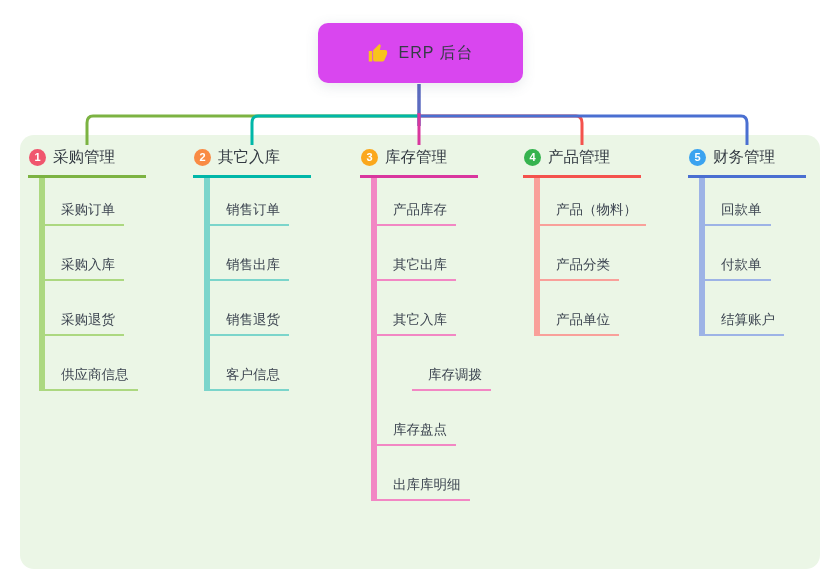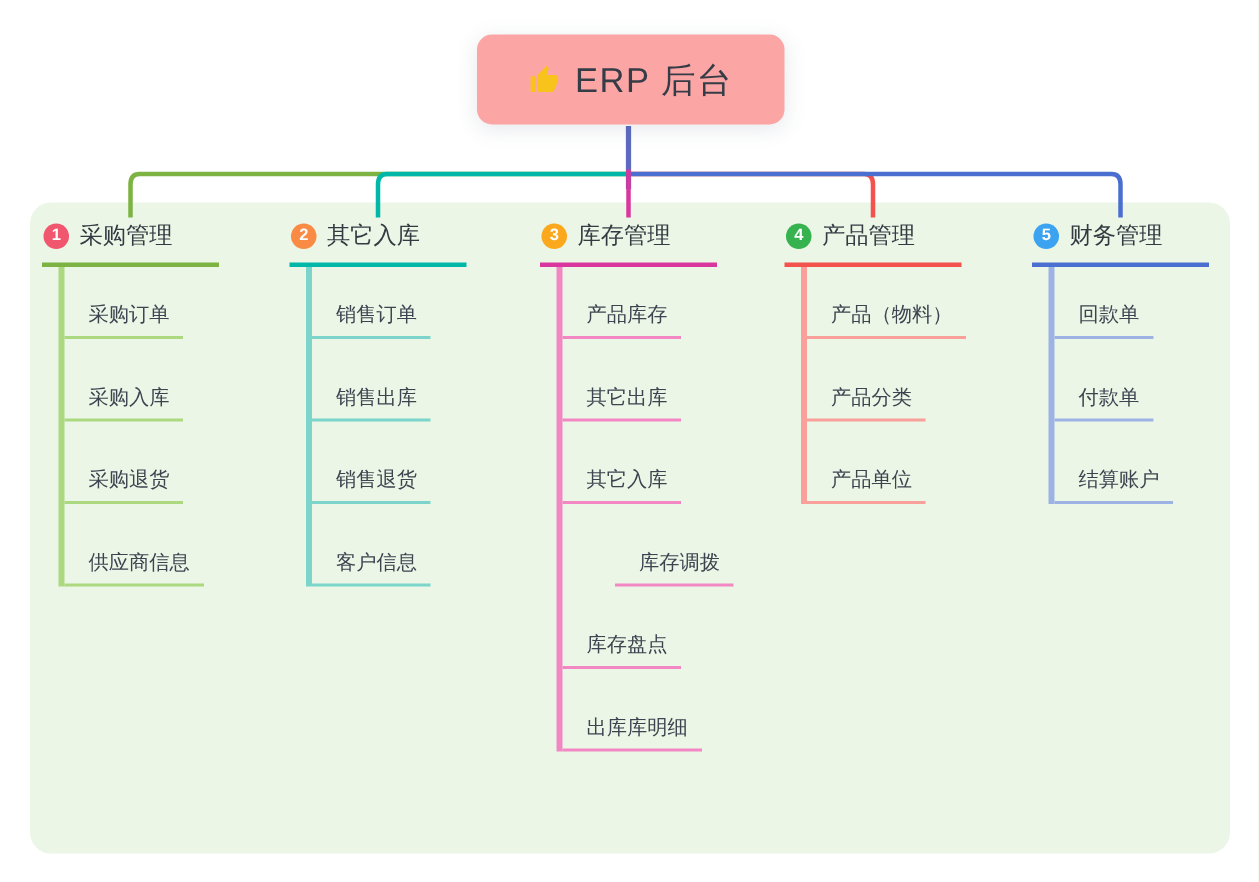--- a/index.html
+++ b/index.html
@@ -9,40 +9,40 @@
     font-family:"Liberation Sans","DejaVu Sans",sans-serif;
     -webkit-font-smoothing:antialiased;
   }
   .panel{
     position:absolute;left:20px;top:135px;width:800px;height:434px;
     background:#EBF6E6;border-radius:14px;
   }
   .connectors{position:absolute;left:0;top:0;width:839px;height:588px;pointer-events:none;}
   .root-node{
     position:absolute;left:318px;top:23px;width:205px;height:60px;
-    background:#fca5a5;border-radius:10px;
+    background:#d946ef;border-radius:10px;
     box-shadow:0 3px 14px rgba(80,90,110,0.14);
     display:flex;align-items:center;justify-content:center;gap:10px;
-    font-size:23px;color:#353C46;letter-spacing:1px;cursor:pointer;
+    font-size:16px;color:#353C46;letter-spacing:1px;cursor:pointer;
   }
   .root-node svg{display:block;}
   .branch{position:absolute;top:147px;width:150px;}
   .branch-header{
     width:118px;display:flex;align-items:center;gap:7px;
     padding:0 0 7px 1px;border-bottom:3px solid #888;
     box-sizing:border-box;cursor:pointer;
   }
   .badge{
     width:17px;height:17px;border-radius:50%;flex:0 0 17px;
     display:flex;align-items:center;justify-content:center;
     color:#fff;font-size:11px;font-weight:bold;line-height:1;
   }
   .branch-label{font-size:15.5px;font-weight:500;color:#333A42;white-space:nowrap;}
   .children{
-    margin-left:11px;border-left:4px solid #eab308;
+    margin-left:11px;border-left:6px solid #eab308;
   }
   .child-row{height:55px;display:flex;align-items:flex-end;}
   .child-row:first-child{height:48px;}
   .child-label{
     display:block;width:fit-content;white-space:nowrap;
     padding:0 9px 5px 16px;border-bottom:2px solid #ccc;
     font-size:13.5px;color:#3C4450;cursor:pointer;
   }
 </style>
 </head>

